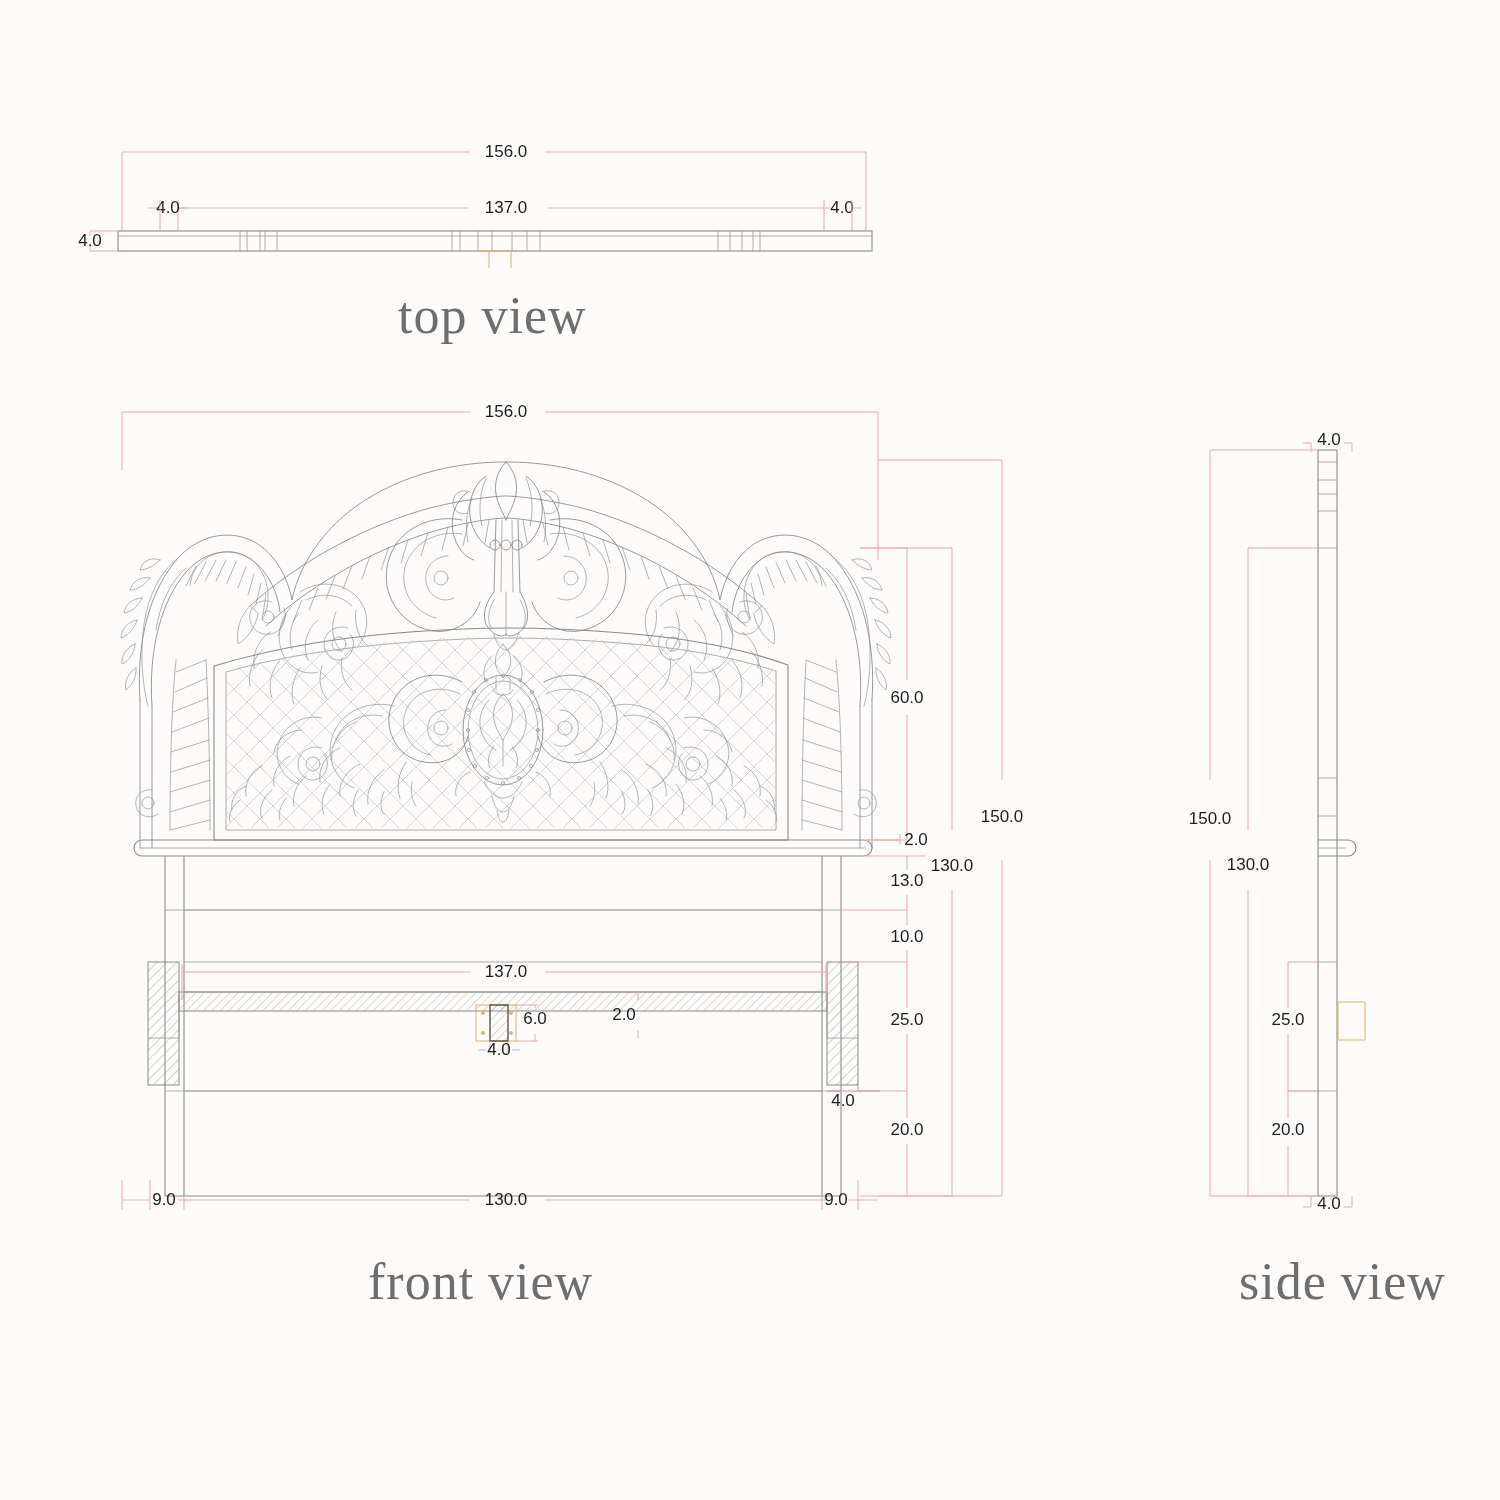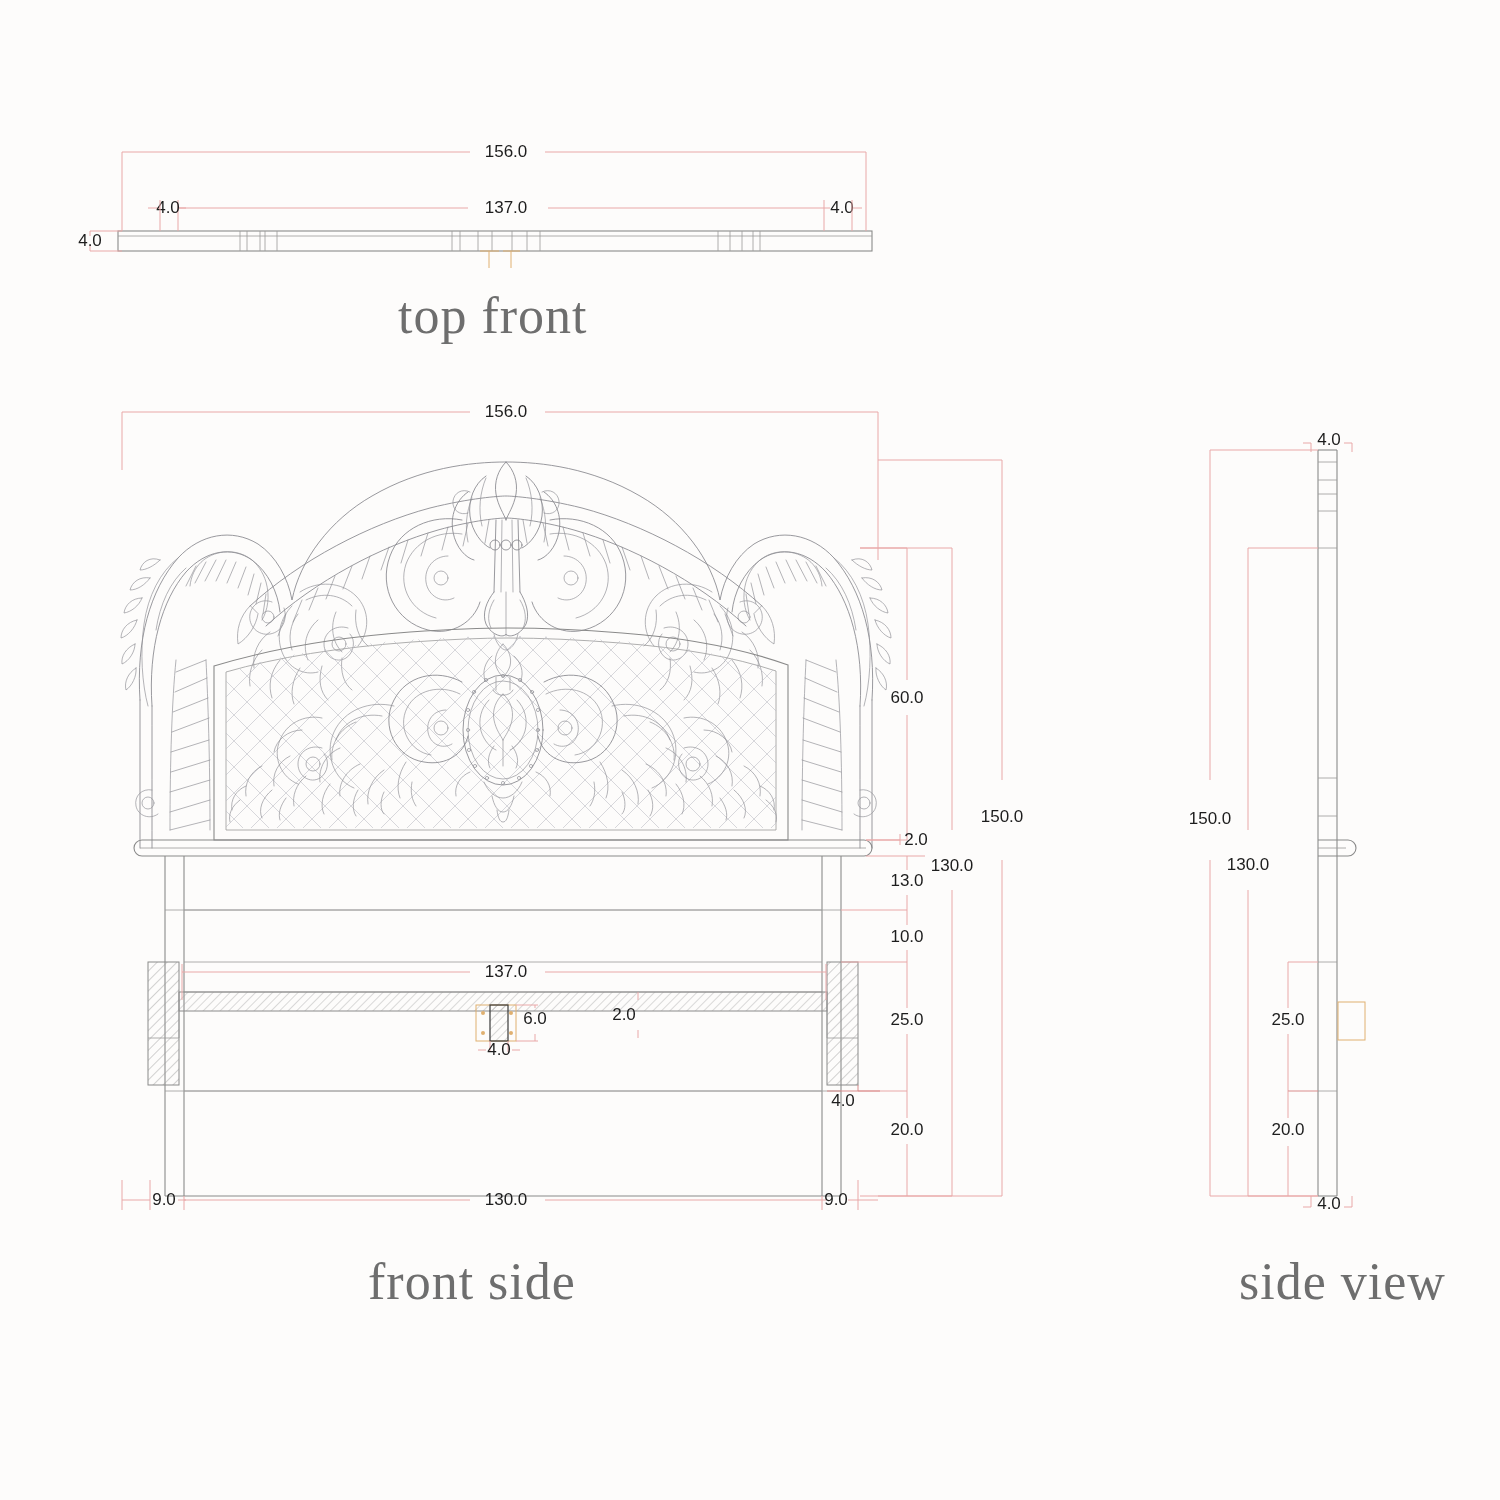--- a/index.html
+++ b/index.html
@@ -651,17 +651,17 @@
         <text x="1288" y="1131" text-anchor="middle">20.0</text>
 
         <path d="M1303 1207 L1311 1207 M1344 1207 L1352 1207" class="dim-line"></path>
         <path d="M1311 1196 L1311 1207 M1352 1196 L1352 1207" class="dim-line"></path>
         <text x="1329" y="1205" text-anchor="middle">4.0</text>
       </g>
     </g>
   </svg>
 
   
-  <div class="view-label" id="label-top-view">top front</div>
-  <div class="view-label" id="label-front-view">front side</div>
+  <div class="view-label" id="label-top-view">top view</div>
+  <div class="view-label" id="label-front-view">front view</div>
   <div class="view-label" id="label-side-view">side view</div>
 
 </div>
 
 </body></html>

